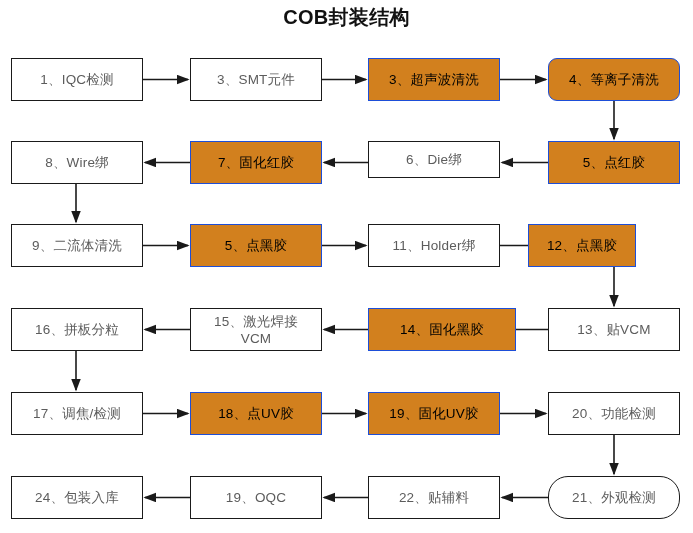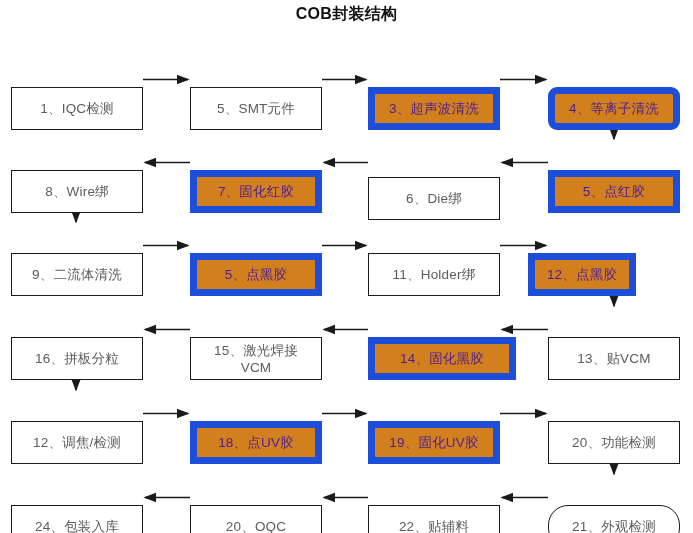--- a/index.html
+++ b/index.html
@@ -22,21 +22,21 @@
     width: 693px;
     height: 533px;
   }
 
   #title {
     position: absolute;
     left: 0;
     top: 4px;
     width: 693px;
     text-align: center;
-    font-size: 16px;
+    font-size: 20px;
     font-weight: bold;
     color: #111111;
     letter-spacing: 0.3px;
     font-family: "Liberation Sans", "DejaVu Sans", sans-serif;
   }
 
   svg.edges {
     position: absolute;
     left: 0;
     top: 0;
@@ -48,31 +48,30 @@
   .node {
     position: absolute;
     box-sizing: border-box;
     display: flex;
     align-items: center;
     justify-content: center;
     text-align: center;
     font-size: 13.5px;
     line-height: 17px;
     letter-spacing: 0.2px;
-    margin-top: 29px;
   }
   .node.plain {
     background: #ffffff;
     border: 1px solid #1a1a1a;
     color: #5c5c5c;
   }
   .node.highlight {
     background: #D2801E;
-    border: 7px solid #1d4ed8;
-    color: #4c1d95;
+    border: 1px solid #1d4ed8;
+    color: #000000;
   }
   .node .label {
     display: block;
     width: 100%;
     white-space: pre-line;
   }
 </style>
 </head>
 <body>
 
@@ -111,32 +110,32 @@
         <line x1="368" y1="497.5" x2="324" y2="497.5" marker-end="url(#arrowhead)"></line>
         <line x1="190" y1="497.5" x2="145" y2="497.5" marker-end="url(#arrowhead)"></line>
       </g>
   </svg>
 
   <div id="node-layer">
       <div class="node plain" style="left: 11px; top: 58px; width: 132px; height: 43px;">
         <span class="label">1、IQC检测</span>
       </div>
       <div class="node plain" style="left: 190px; top: 58px; width: 132px; height: 43px;">
-        <span class="label">5、SMT元件</span>
+        <span class="label">3、SMT元件</span>
       </div>
       <div class="node highlight" style="left: 368px; top: 58px; width: 132px; height: 43px;">
         <span class="label">3、超声波清洗</span>
       </div>
       <div class="node highlight" style="left: 548px; top: 58px; width: 132px; height: 43px; border-radius: 9px;">
         <span class="label">4、等离子清洗</span>
       </div>
       <div class="node highlight" style="left: 548px; top: 141px; width: 132px; height: 43px;">
         <span class="label">5、点红胶</span>
       </div>
-      <div class="node plain" style="left: 368px; top: 148px; width: 132px; height: 43px; justify-content: flex-end;">
+      <div class="node plain" style="left: 368px; top: 141px; width: 132px; height: 37px; justify-content: flex-end;">
         <span class="label">6、Die绑</span>
       </div>
       <div class="node highlight" style="left: 190px; top: 141px; width: 132px; height: 43px;">
         <span class="label">7、固化红胶</span>
       </div>
       <div class="node plain" style="left: 11px; top: 141px; width: 132px; height: 43px;">
         <span class="label">8、Wire绑</span>
       </div>
       <div class="node plain" style="left: 11px; top: 224px; width: 132px; height: 43px;">
         <span class="label">9、二流体清洗</span>
@@ -157,38 +156,38 @@
         <span class="label">14、固化黑胶</span>
       </div>
       <div class="node plain" style="left: 190px; top: 308px; width: 132px; height: 43px;">
         <span class="label">15、激光焊接
 VCM</span>
       </div>
       <div class="node plain" style="left: 11px; top: 308px; width: 132px; height: 43px;">
         <span class="label">16、拼板分粒</span>
       </div>
       <div class="node plain" style="left: 11px; top: 392px; width: 132px; height: 43px;">
-        <span class="label">12、调焦/检测</span>
+        <span class="label">17、调焦/检测</span>
       </div>
       <div class="node highlight" style="left: 190px; top: 392px; width: 132px; height: 43px;">
         <span class="label">18、点UV胶</span>
       </div>
       <div class="node highlight" style="left: 368px; top: 392px; width: 132px; height: 43px;">
         <span class="label">19、固化UV胶</span>
       </div>
       <div class="node plain" style="left: 548px; top: 392px; width: 132px; height: 43px;">
         <span class="label">20、功能检测</span>
       </div>
       <div class="node plain" style="left: 548px; top: 476px; width: 132px; height: 43px; border-radius: 20px;">
         <span class="label">21、外观检测</span>
       </div>
       <div class="node plain" style="left: 368px; top: 476px; width: 132px; height: 43px;">
         <span class="label">22、贴辅料</span>
       </div>
       <div class="node plain" style="left: 190px; top: 476px; width: 132px; height: 43px;">
-        <span class="label">20、OQC</span>
+        <span class="label">19、OQC</span>
       </div>
       <div class="node plain" style="left: 11px; top: 476px; width: 132px; height: 43px;">
         <span class="label">24、包装入库</span>
       </div>
     </div>
 
 </div>
 
 </body></html>

